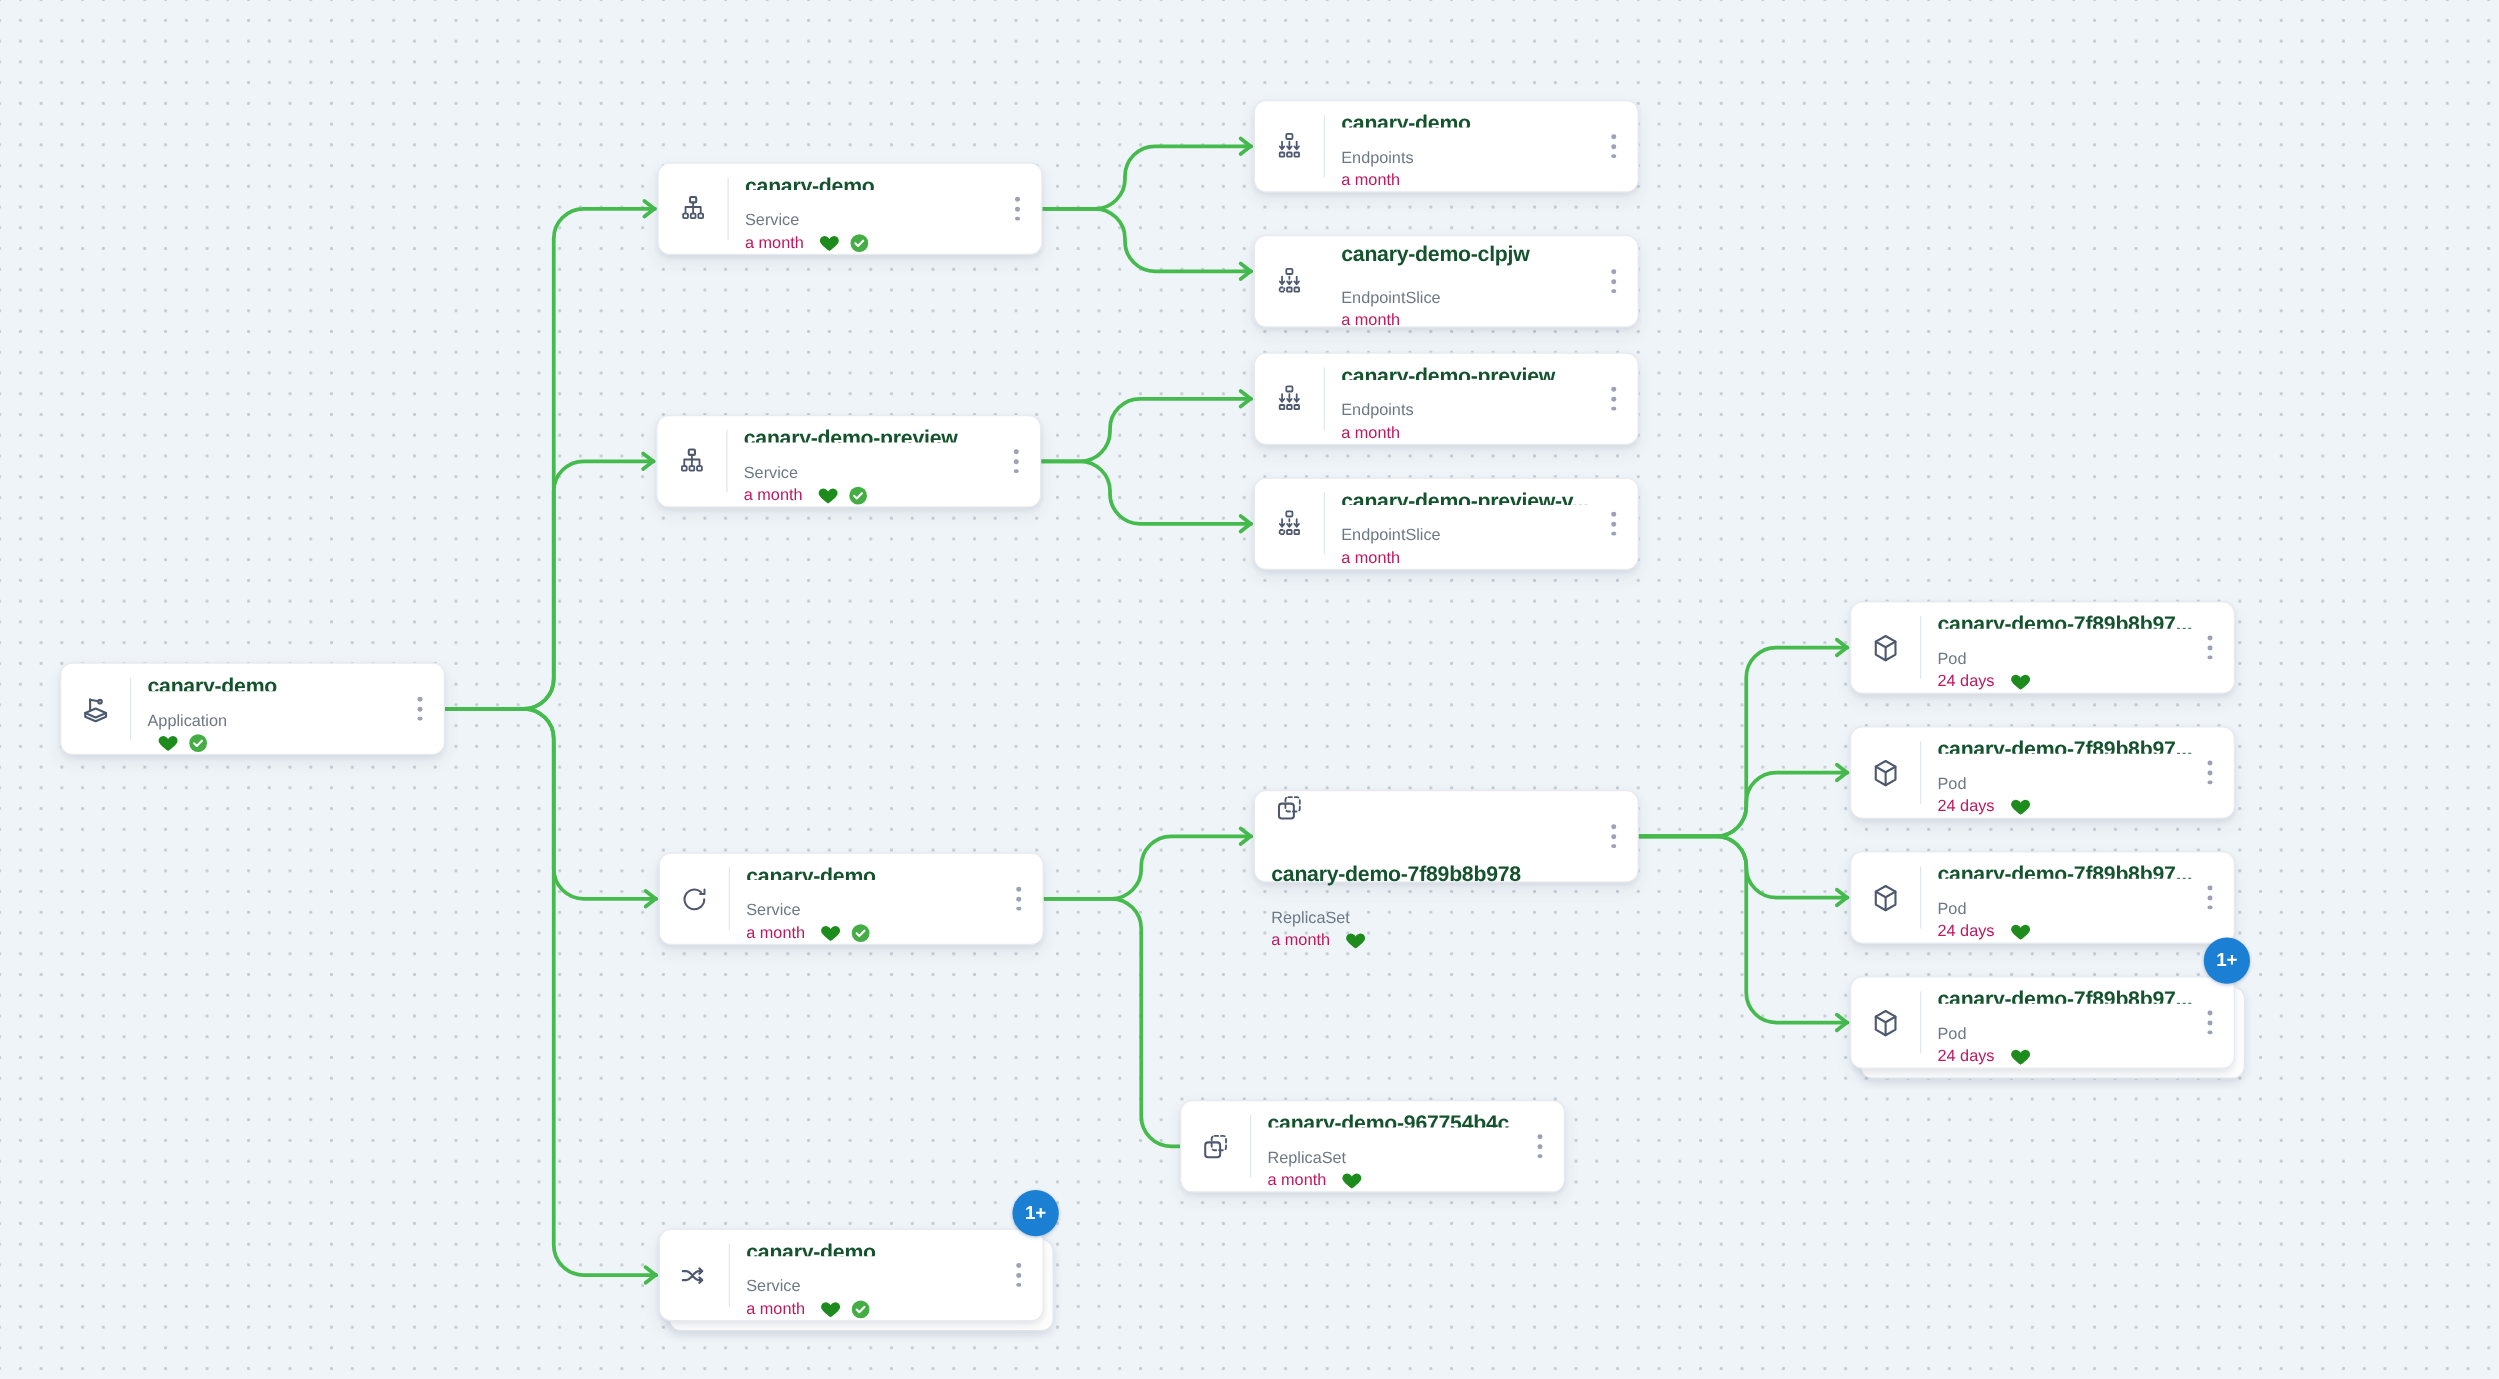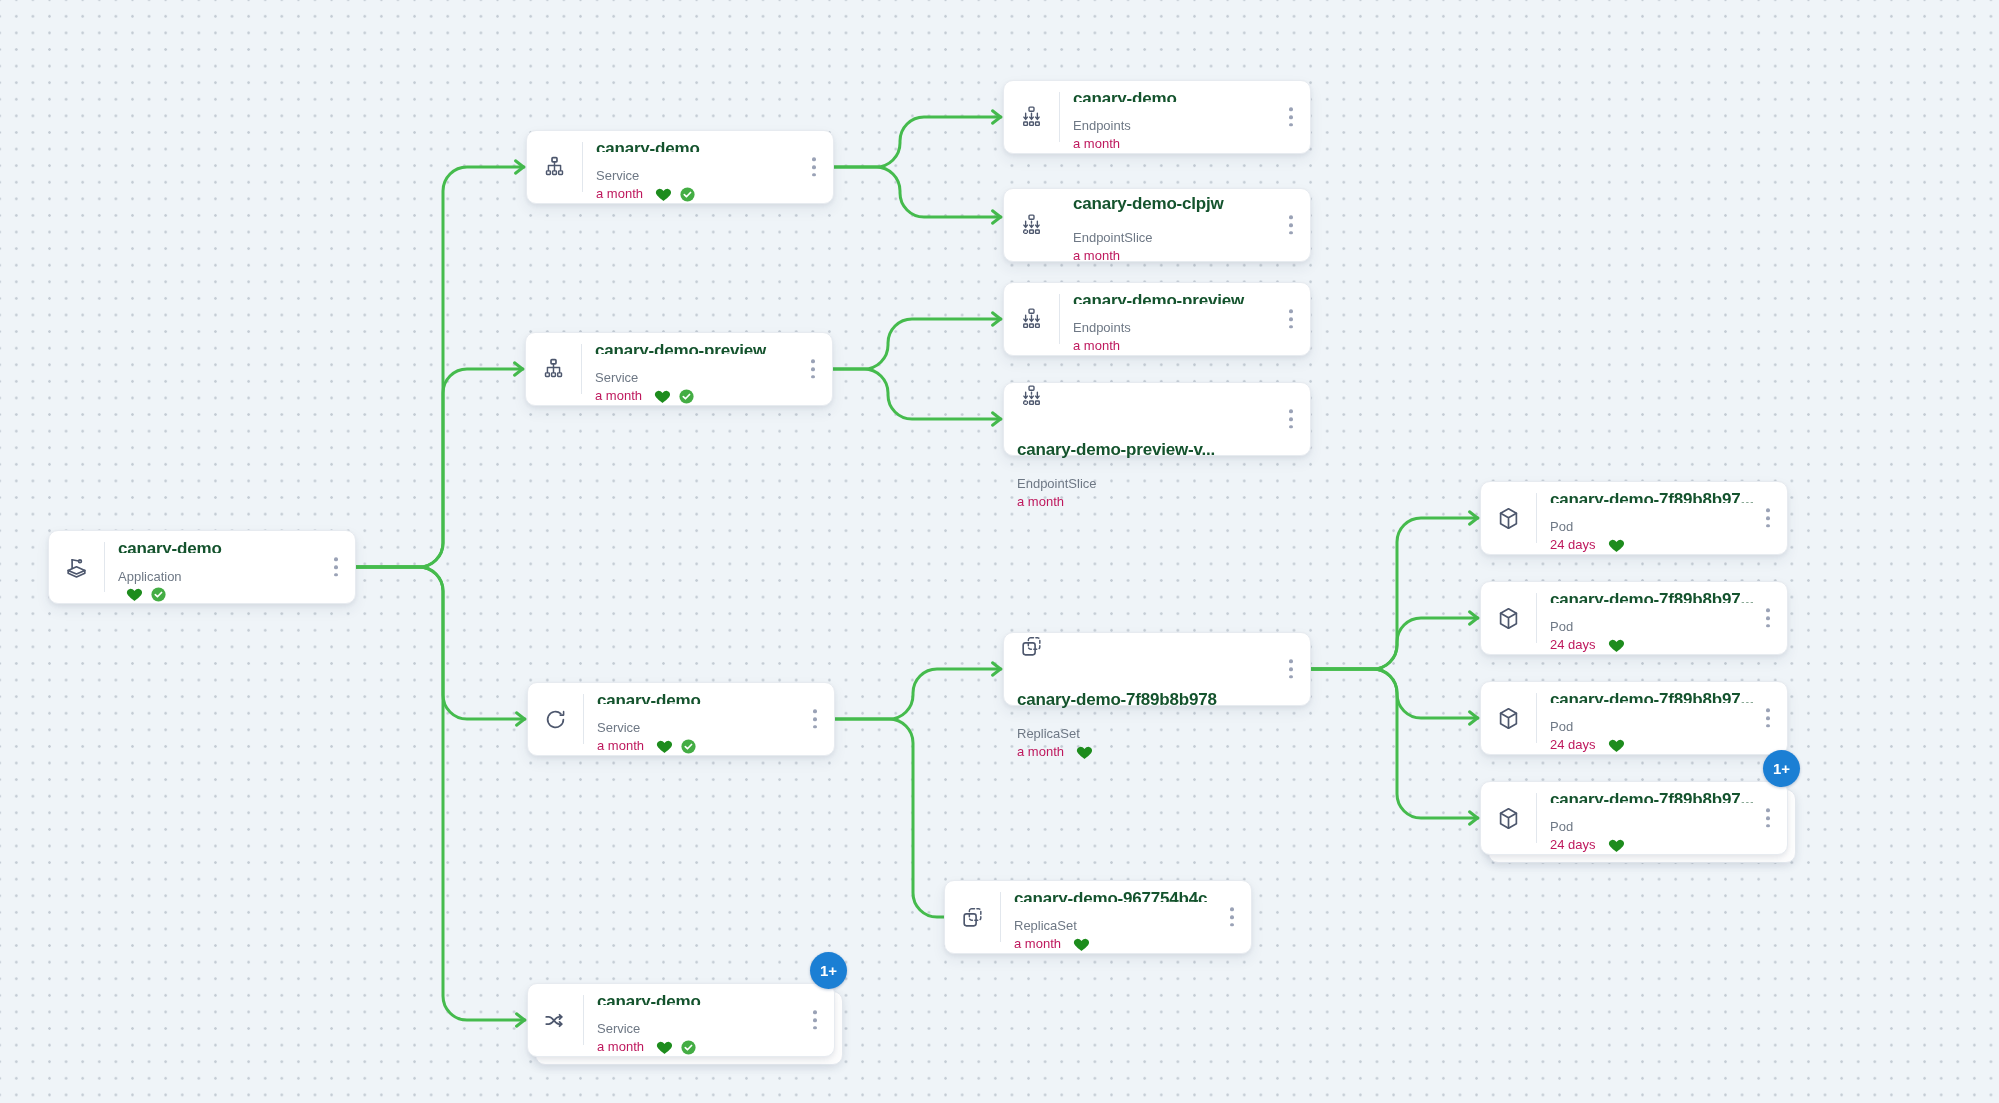--- a/index.html
+++ b/index.html
@@ -278,21 +278,21 @@
         <div class="meta">
           <span class="age">a month</span>
         </div>
       </div>
       <div class="menu">
         <i></i>
         <i></i>
         <i></i>
       </div>
     </div>
-    <div class="node" style="left: 1003px; top: 382px; flex-direction: column;">
+    <div class="node" style="left: 1003px; top: 382px;">
       <div class="icon-col">
         <svg width="27" height="27" viewBox="0 0 24 24" fill="none" stroke="#4d576d" stroke-width="1.5" stroke-linecap="round" stroke-linejoin="round">
           <rect x="9.8" y="2.8" width="4.4" height="3.6" rx=".8" stroke-width="1.25"></rect>
           <path d="M6.8 8.2v5.4m-1.6-1.9 1.6 2 1.6-2" stroke-width="1.25"></path>
           <path d="M12 8.2v5.4" stroke-width="1.25" stroke-dasharray="1.7 1.7"></path>
           <path d="m10.4 11.7 1.6 2 1.6-2M17.2 8.2v5.4m-1.6-1.9 1.6 2 1.6-2" stroke-width="1.25"></path>
           <rect x="5.1" y="16" width="3.3" height="3" rx=".6" stroke-width="1.25" stroke-dasharray="1.5 1.4"></rect>
           <rect x="10.35" y="16" width="3.3" height="3" rx=".6" stroke-width="1.25"></rect>
           <rect x="15.6" y="16" width="3.3" height="3" rx=".6" stroke-width="1.25"></rect>
         </svg>

